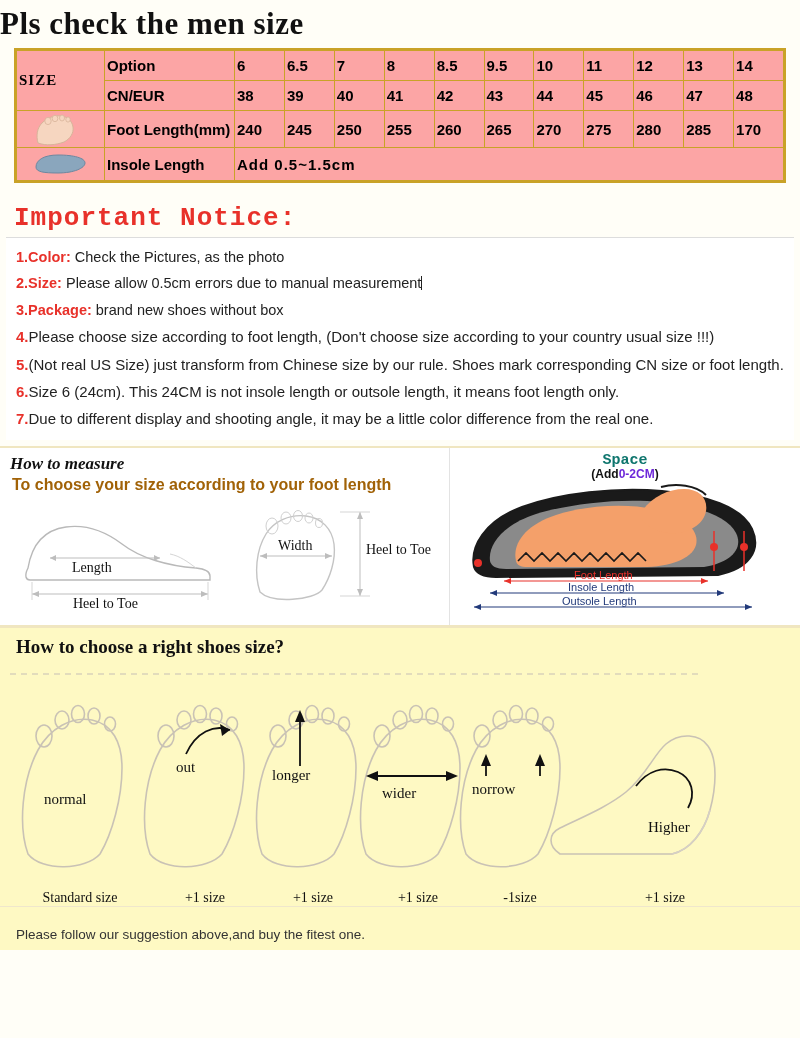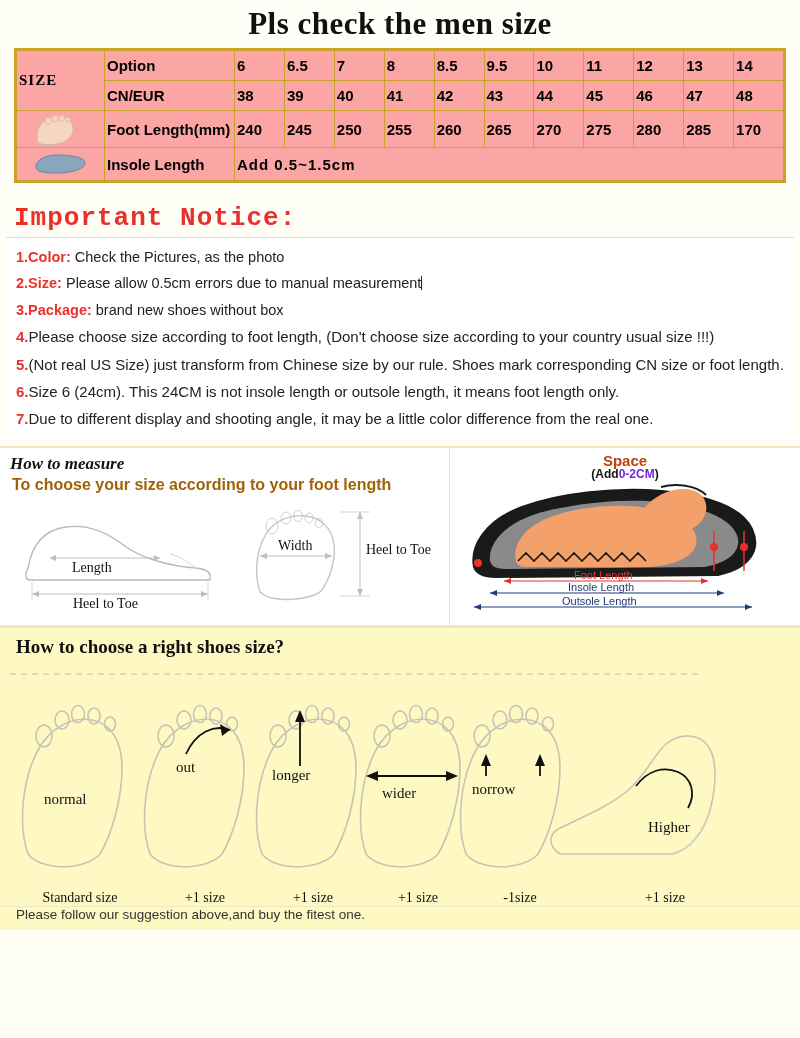--- a/index.html
+++ b/index.html
@@ -11,21 +11,20 @@
   }
   .page {
     position: relative;
     width: 800px; height: 1038px;
     overflow: hidden;
     background: #fffef7;
   }
 
   
   .title {
-    text-align: center;
     font-family: "Liberation Serif", serif;
     font-weight: bold;
     font-size: 31px;
     color: #111;
     padding: 6px 0 6px 0;
     letter-spacing: 0.5px;
   }
 
   
   .size-table-wrap {
@@ -126,24 +125,24 @@
     font-style: italic;
   }
   .m-sub {
     font-size: 16px;
     color: #a16207;
     padding: 2px 0 2px 2px;
     font-weight: bold;
   }
   .space-title {
     text-align: center;
-    font-family: Liberation Sans, sans-serif;
+    font-family: Liberation Mono, monospace;
     font-size: 15px;
     font-weight: bold;
-    color: #c2410c;
+    color: #0f766e;
   }
   .space-sub {
     text-align: center;
     font-size: 12px;
     font-weight: bold;
     color: #111;
     margin-top: -2px;
   }
   .space-sub .rr { color: #6d28d9; }
 
@@ -167,21 +166,21 @@
   }
   .caption-row div {
     font-family: "Liberation Serif", serif;
     font-size: 14px;
     color: #111;
     text-align: center;
   }
   .footer-note {
     font-size: 13.5px;
     color: #333;
-    padding: 0 0 4px 16px;
+    padding: 20px 0 4px 16px;
     border-top: 1px solid #efe7cc;
   }
   .lbl {
     font-family: "Liberation Serif", serif;
     font-size: 14px;
     fill: #111;
   }
 </style>
 </head>
 <body>

